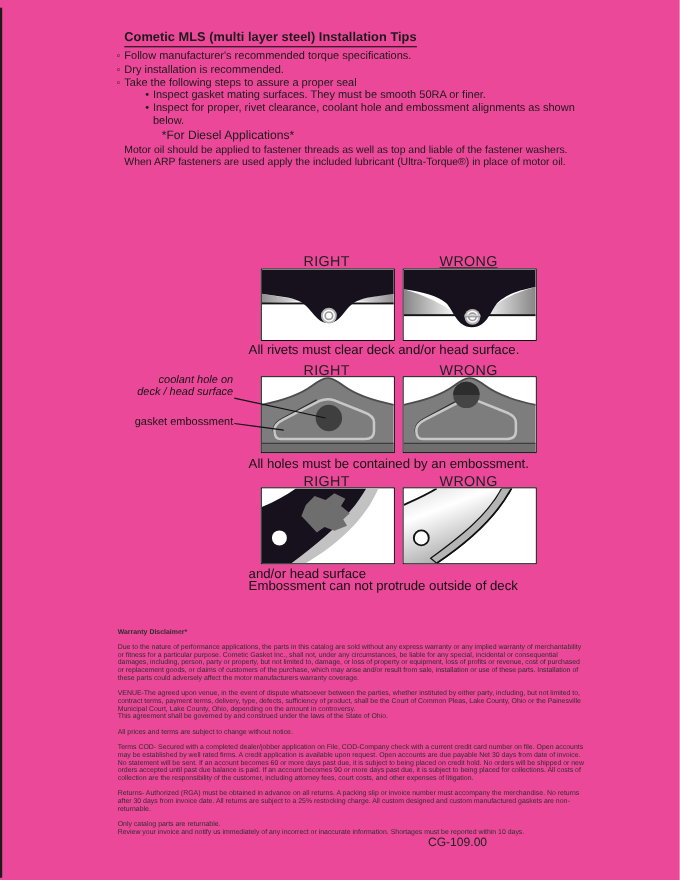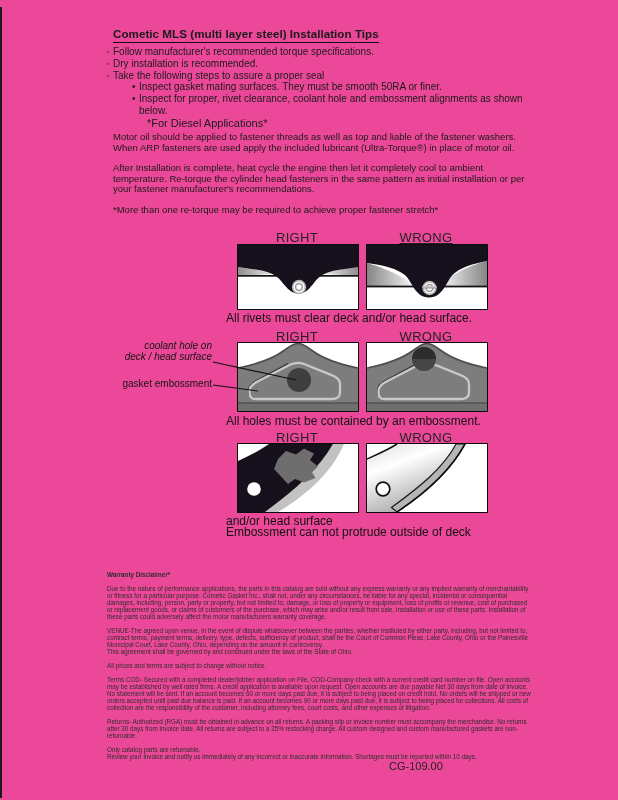--- a/index.html
+++ b/index.html
@@ -78,22 +78,20 @@
       <span>Inspect gasket mating surfaces.  They must be smooth 50RA or finer.</span>
     </div>
     <div class="b-row b-sub">
       <span class="mk">•</span>
       <span>Inspect for proper, rivet clearance, coolant hole and embossment alignments as shown below.</span>
     </div>
   </div>
 
   <div class="abs diesel-heading">*For Diesel Applications*</div>
   <div class="abs para para1">Motor oil should be applied to fastener threads as well as top and liable of the fastener washers. When ARP fasteners are used apply the included lubricant (Ultra-Torque®) in place of motor oil.</div>
-  <div class="abs para para2">After Installation is complete, heat cycle the engine then let it completely cool to ambient temperature. Re-torque the cylinder head fasteners in the same pattern as initial installation or per your fastener manufacturer's recommendations.</div>
-  <div class="abs para note">*More than one re-torque may be required to achieve proper fastener stretch*</div>
 
   <div class="abs rw-label col-right row1-label">RIGHT</div>
   <div class="abs rw-label col-wrong row1-label">WRONG</div>
 
   <div class="abs fig-box col-right row1-box">
     <svg width="120" height="64" viewBox="0 0 120 64">
       <defs>
         <linearGradient id="wL1" x1="0" y1="0" x2="1" y2="0">
             <stop offset="0" stop-color="#8f8f8f"></stop>
             <stop offset="1" stop-color="#f2f2f2"></stop>

